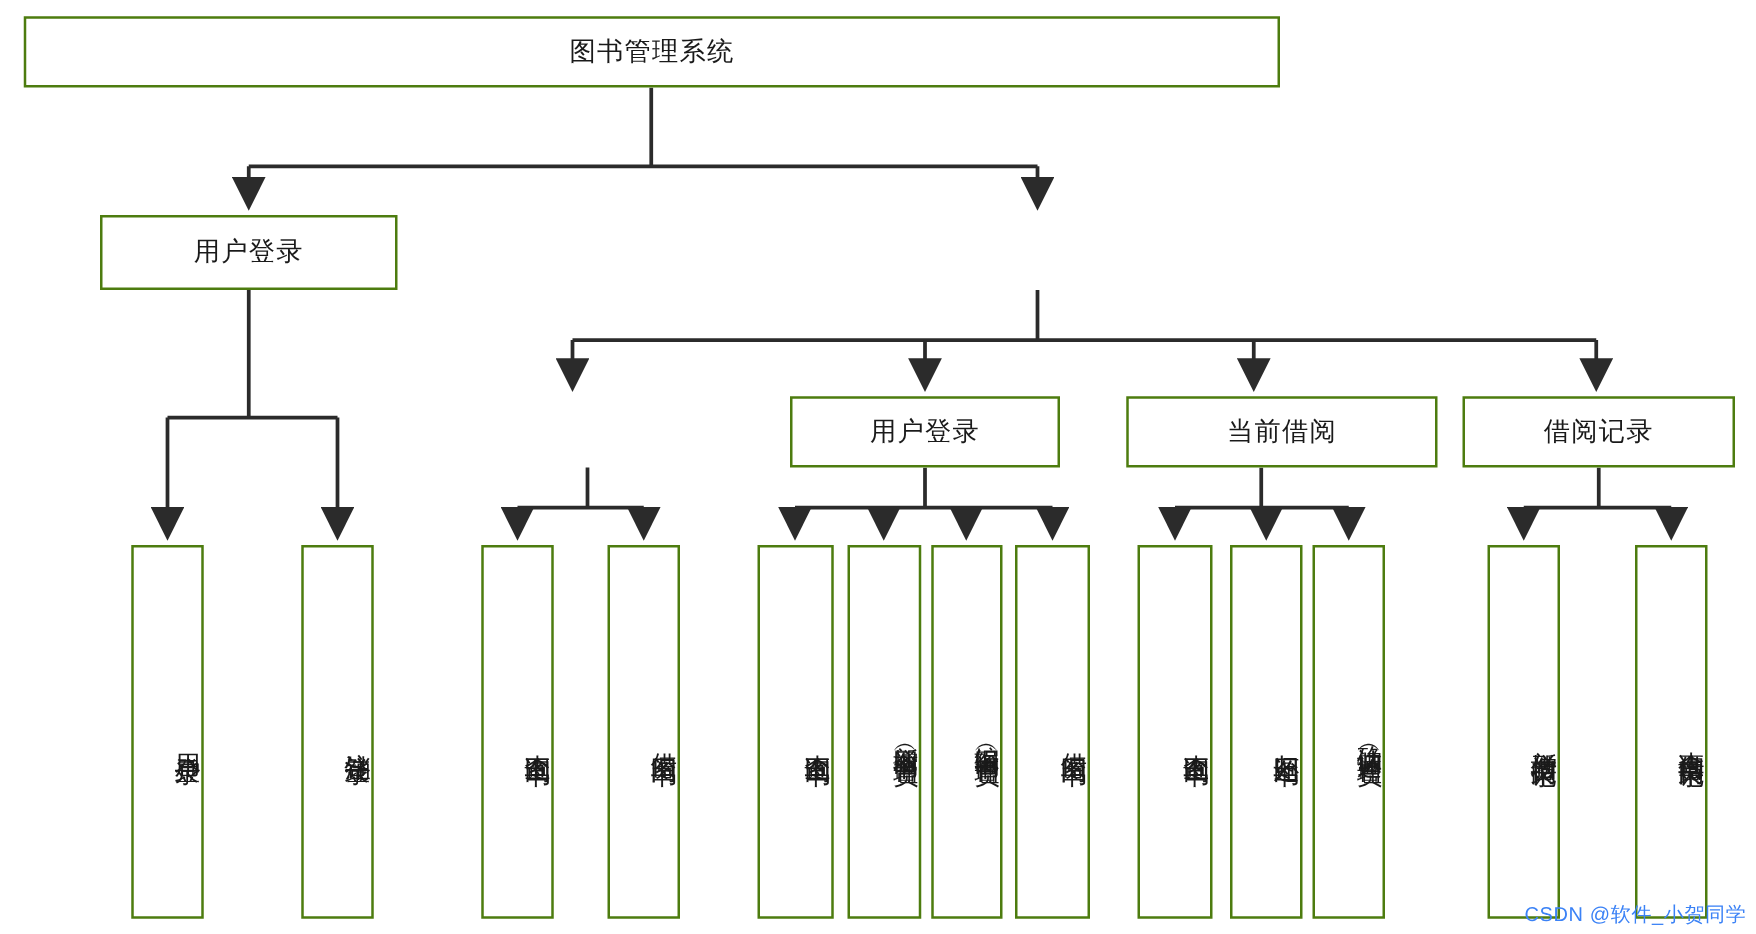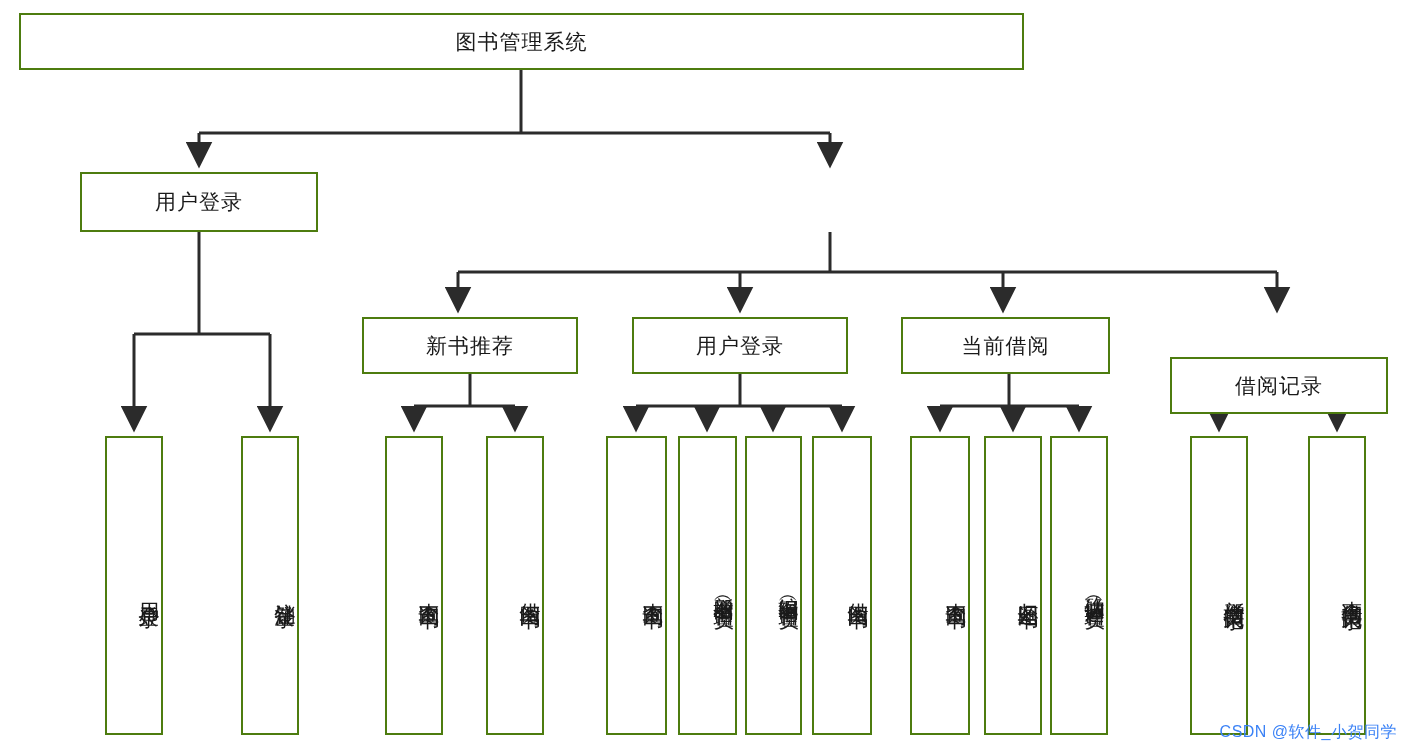--- a/index.html
+++ b/index.html
@@ -125,30 +125,27 @@
   </svg>
 
   <div class="node horizontal" style="left:19px; top:13px; width:1005px; height:57px;">
     <span>图书管理系统</span>
   </div>
 
   <div class="node horizontal" style="left:80px; top:172px; width:238px; height:60px;">
     <span>用户登录</span>
   </div>
 
-  <div class="node horizontal" style="left:362px; top:317px; width:216px; height:57px;">
-    <span>新书推荐</span>
-  </div>
   <div class="node horizontal" style="left:632px; top:317px; width:216px; height:57px;">
     <span>用户登录</span>
   </div>
-  <div class="node horizontal" style="left:901px; top:317px; width:209px; height:57px;">
+  <div class="node horizontal" style="left:901px; top:317px; width:249px; height:57px;">
     <span>当前借阅</span>
   </div>
-  <div class="node horizontal" style="left:1170px; top:317px; width:218px; height:57px;margin-top:40px;">
+  <div class="node horizontal" style="left:1170px; top:317px; width:218px; height:57px;">
     <span>借阅记录</span>
   </div>
 
   <div class="node vertical" style="left:105px; top:436px; width:58px; height:299px;">
     <span>用户登录</span>
   </div>
   <div class="node vertical" style="left:241px; top:436px; width:58px; height:299px;">
     <span>注销登录</span>
   </div>
   <div class="node vertical" style="left:385px; top:436px; width:58px; height:299px;">

